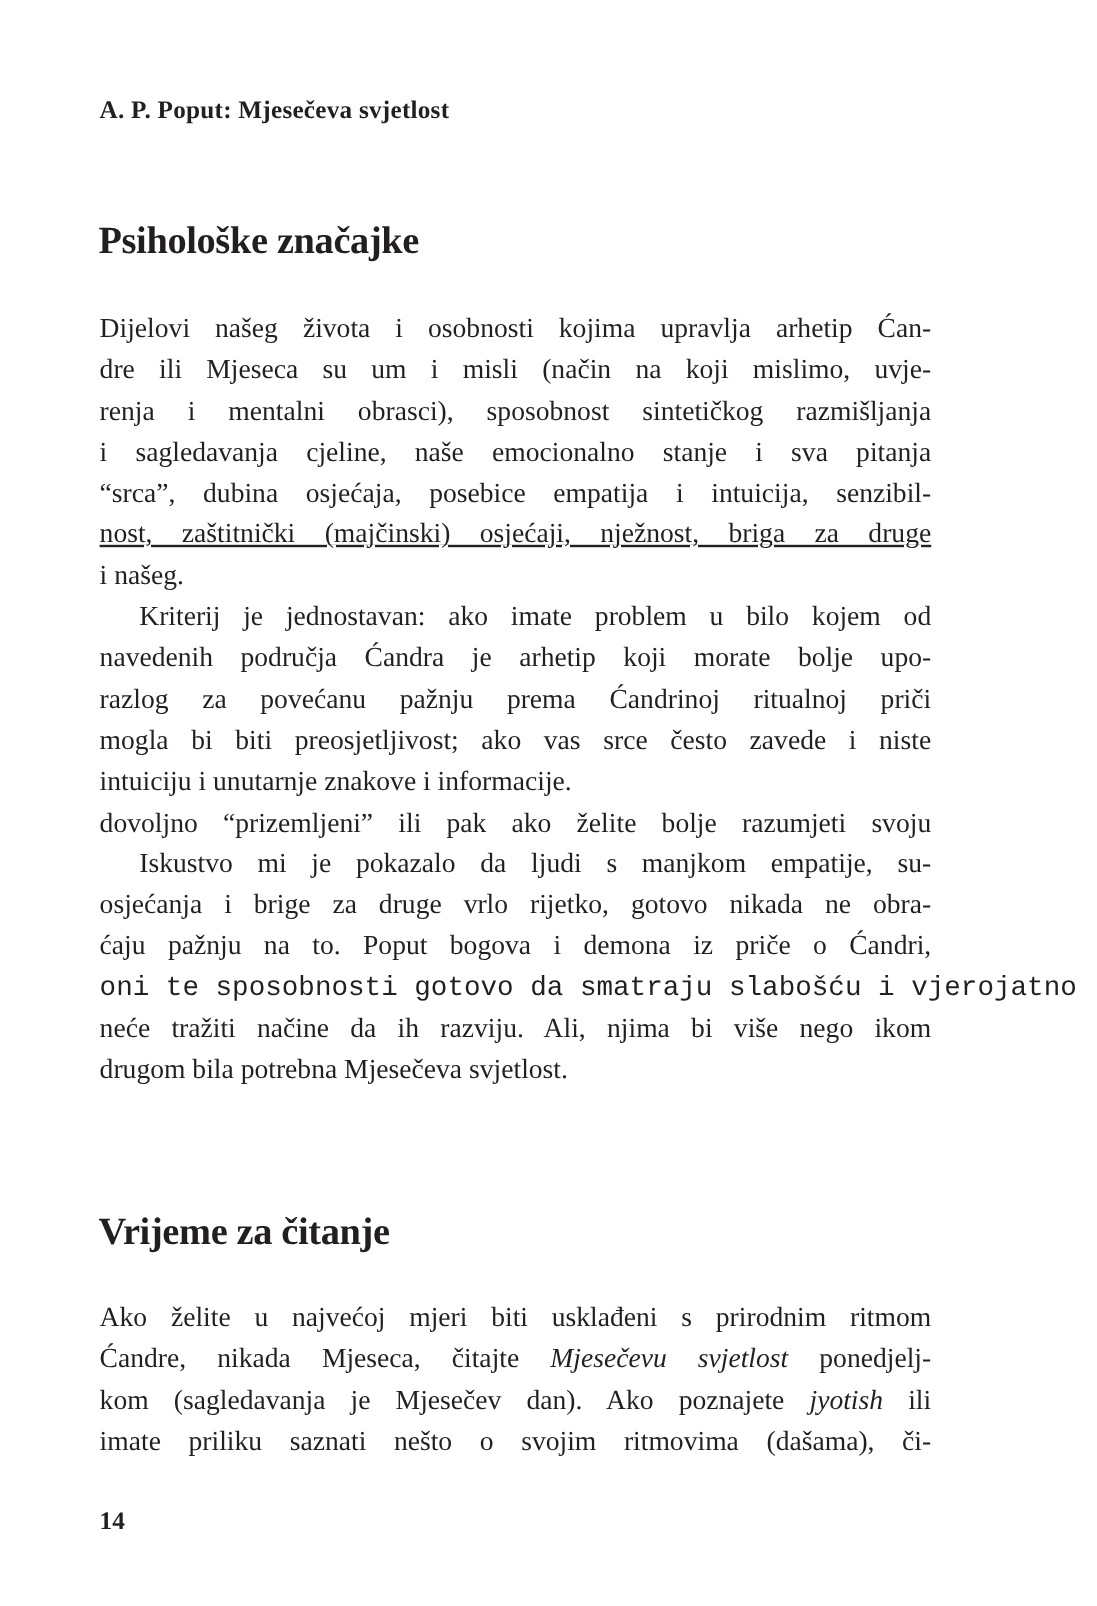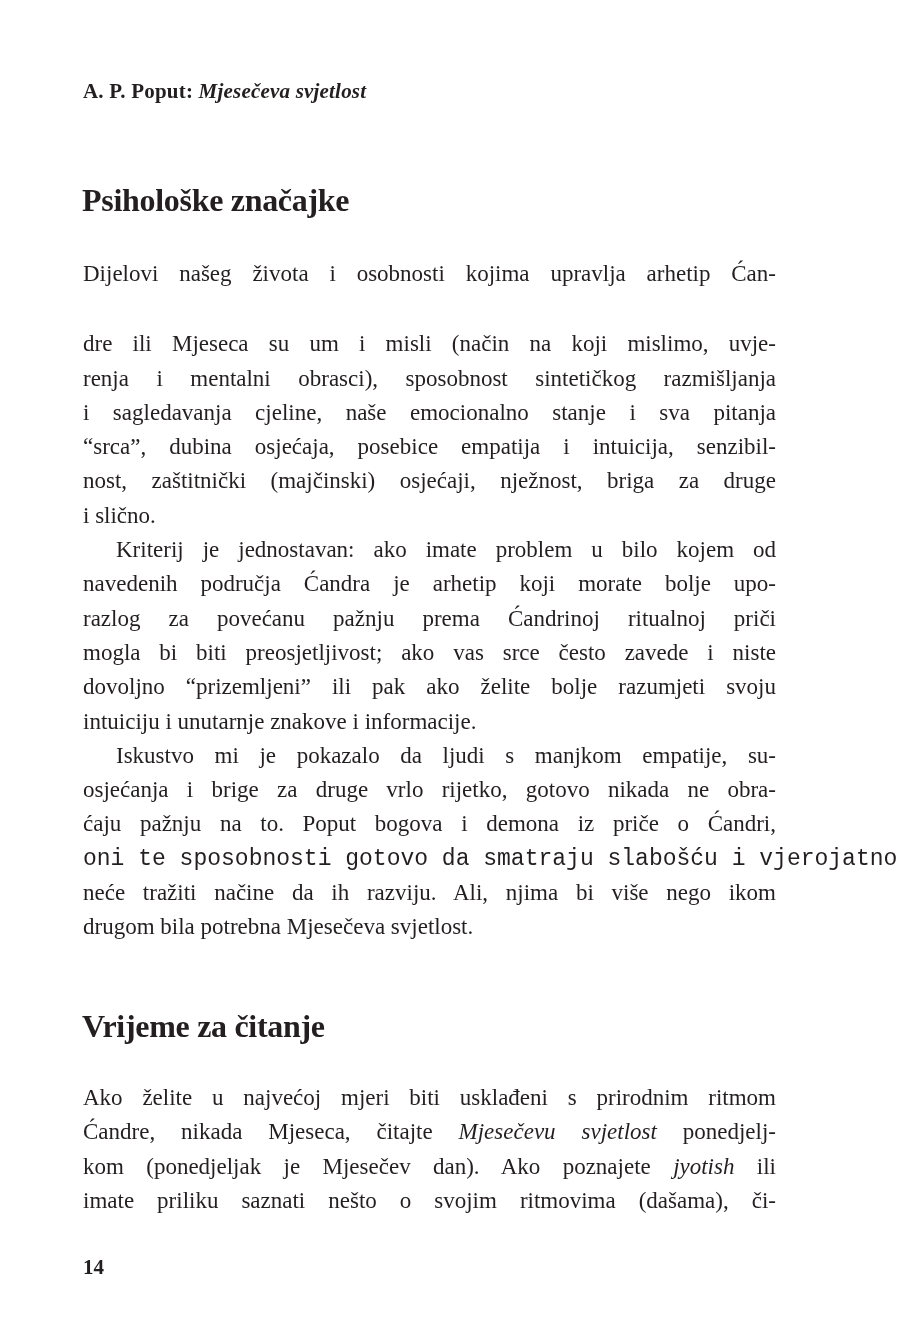--- a/index.html
+++ b/index.html
@@ -20,21 +20,20 @@
       left: 83px;
       top: 79px;
       font-size: 21px;
       letter-spacing: 0.2px;
       color: #231f20;
     }
     .running-header .author {
       font-weight: bold;
     }
     .running-header .book {
-      font-style: italic;
       font-weight: bold;
     }
     .section-title {
       position: absolute;
       left: 82px;
       font-size: 32px;
       font-weight: bold;
       letter-spacing: -0.3px;
       margin: 0;
       color: #231f20;
@@ -83,51 +82,51 @@
   <span class="author">A. P. Poput:</span>
   <span class="book">Mjesečeva svjetlost</span>
 </div>
 
 <h2 class="section-title" id="title-1">Psihološke značajke</h2>
 
 <div class="paragraph-block" id="block-1">
 
   <div>
     <span class="line" style="word-spacing: 0px;">Dijelovi našeg života i osobnosti kojima upravlja arhetip Ćan-</span>
-    <span class="line" style="word-spacing: 0px; margin-top: 36px;">dre ili Mjeseca su um i misli (način na koji mislimo, uvje-</span>
+    <span class="line" style="word-spacing: 0px;">dre ili Mjeseca su um i misli (način na koji mislimo, uvje-</span>
     <span class="line" style="word-spacing: 0px;">renja i mentalni obrasci), sposobnost sintetičkog razmišljanja</span>
     <span class="line" style="word-spacing: 0px;">i sagledavanja cjeline, naše emocionalno stanje i sva pitanja</span>
     <span class="line" style="word-spacing: 0px;">“srca”, dubina osjećaja, posebice empatija i intuicija, senzibil-</span>
-    <span class="line" style="word-spacing: 0px;">nost, zaštitnički (majčinski) osjećaji, nježnost, briga za druge</span>
-    <span class="line last">i slično.</span>
+    <span class="line" style="word-spacing: 0px; text-decoration: underline;">nost, zaštitnički (majčinski) osjećaji, nježnost, briga za druge</span>
+    <span class="line last">i našeg.</span>
   </div>
 
   <div>
     <span class="line indent" style="word-spacing: 0px;">Kriterij je jednostavan: ako imate problem u bilo kojem od</span>
     <span class="line" style="word-spacing: 0px;">navedenih područja Ćandra je arhetip koji morate bolje upo-</span>
     <span class="line" style="word-spacing: 0px;">razlog za povećanu pažnju prema Ćandrinoj ritualnoj priči</span>
     <span class="line" style="word-spacing: 0px;">mogla bi biti preosjetljivost; ako vas srce često zavede i niste</span>
+    <span class="line last">intuiciju i unutarnje znakove i informacije.</span>
     <span class="line" style="word-spacing: 0px;">dovoljno “prizemljeni” ili pak ako želite bolje razumjeti svoju</span>
-    <span class="line last">intuiciju i unutarnje znakove i informacije.</span>
   </div>
 
   <div>
     <span class="line indent" style="word-spacing: 0px;">Iskustvo mi je pokazalo da ljudi s manjkom empatije, su-</span>
     <span class="line" style="word-spacing: 0px;">osjećanja i brige za druge vrlo rijetko, gotovo nikada ne obra-</span>
     <span class="line" style="word-spacing: 0px;">ćaju pažnju na to. Poput bogova i demona iz priče o Ćandri,</span>
     <span class="line" style="word-spacing: 0px; font-family: Liberation Mono, monospace;">oni te sposobnosti gotovo da smatraju slabošću i vjerojatno</span>
     <span class="line" style="word-spacing: 0px;">neće tražiti načine da ih razviju. Ali, njima bi više nego ikom</span>
     <span class="line last">drugom bila potrebna Mjesečeva svjetlost.</span>
   </div>
 </div>
 
 <h2 class="section-title" id="title-2">Vrijeme za čitanje</h2>
 
 <div class="paragraph-block" id="block-2">
   <div>
     <span class="line" style="word-spacing: 0px;">Ako želite u najvećoj mjeri biti usklađeni s prirodnim ritmom</span>
     <span class="line" style="word-spacing: 0px;"><span>Ćandre, nikada Mjeseca, čitajte </span><span class="em">Mjesečevu svjetlost</span><span> ponedjelj-</span></span>
-    <span class="line" style="word-spacing: 0px;"><span>kom (ponedjeljak je Mjesečev dan). Ako poznajete </span><span class="em">jyotish</span><span> ili</span></span>
+    <span class="line" style="word-spacing: 0px;"><span>kom (sagledavanja je Mjesečev dan). Ako poznajete </span><span class="em">jyotish</span><span> ili</span></span>
     <span class="line" style="word-spacing: 0px;">imate priliku saznati nešto o svojim ritmovima (dašama), či-</span>
   </div>
 </div>
 
 <div class="page-number">14</div>
 
 </body></html>

